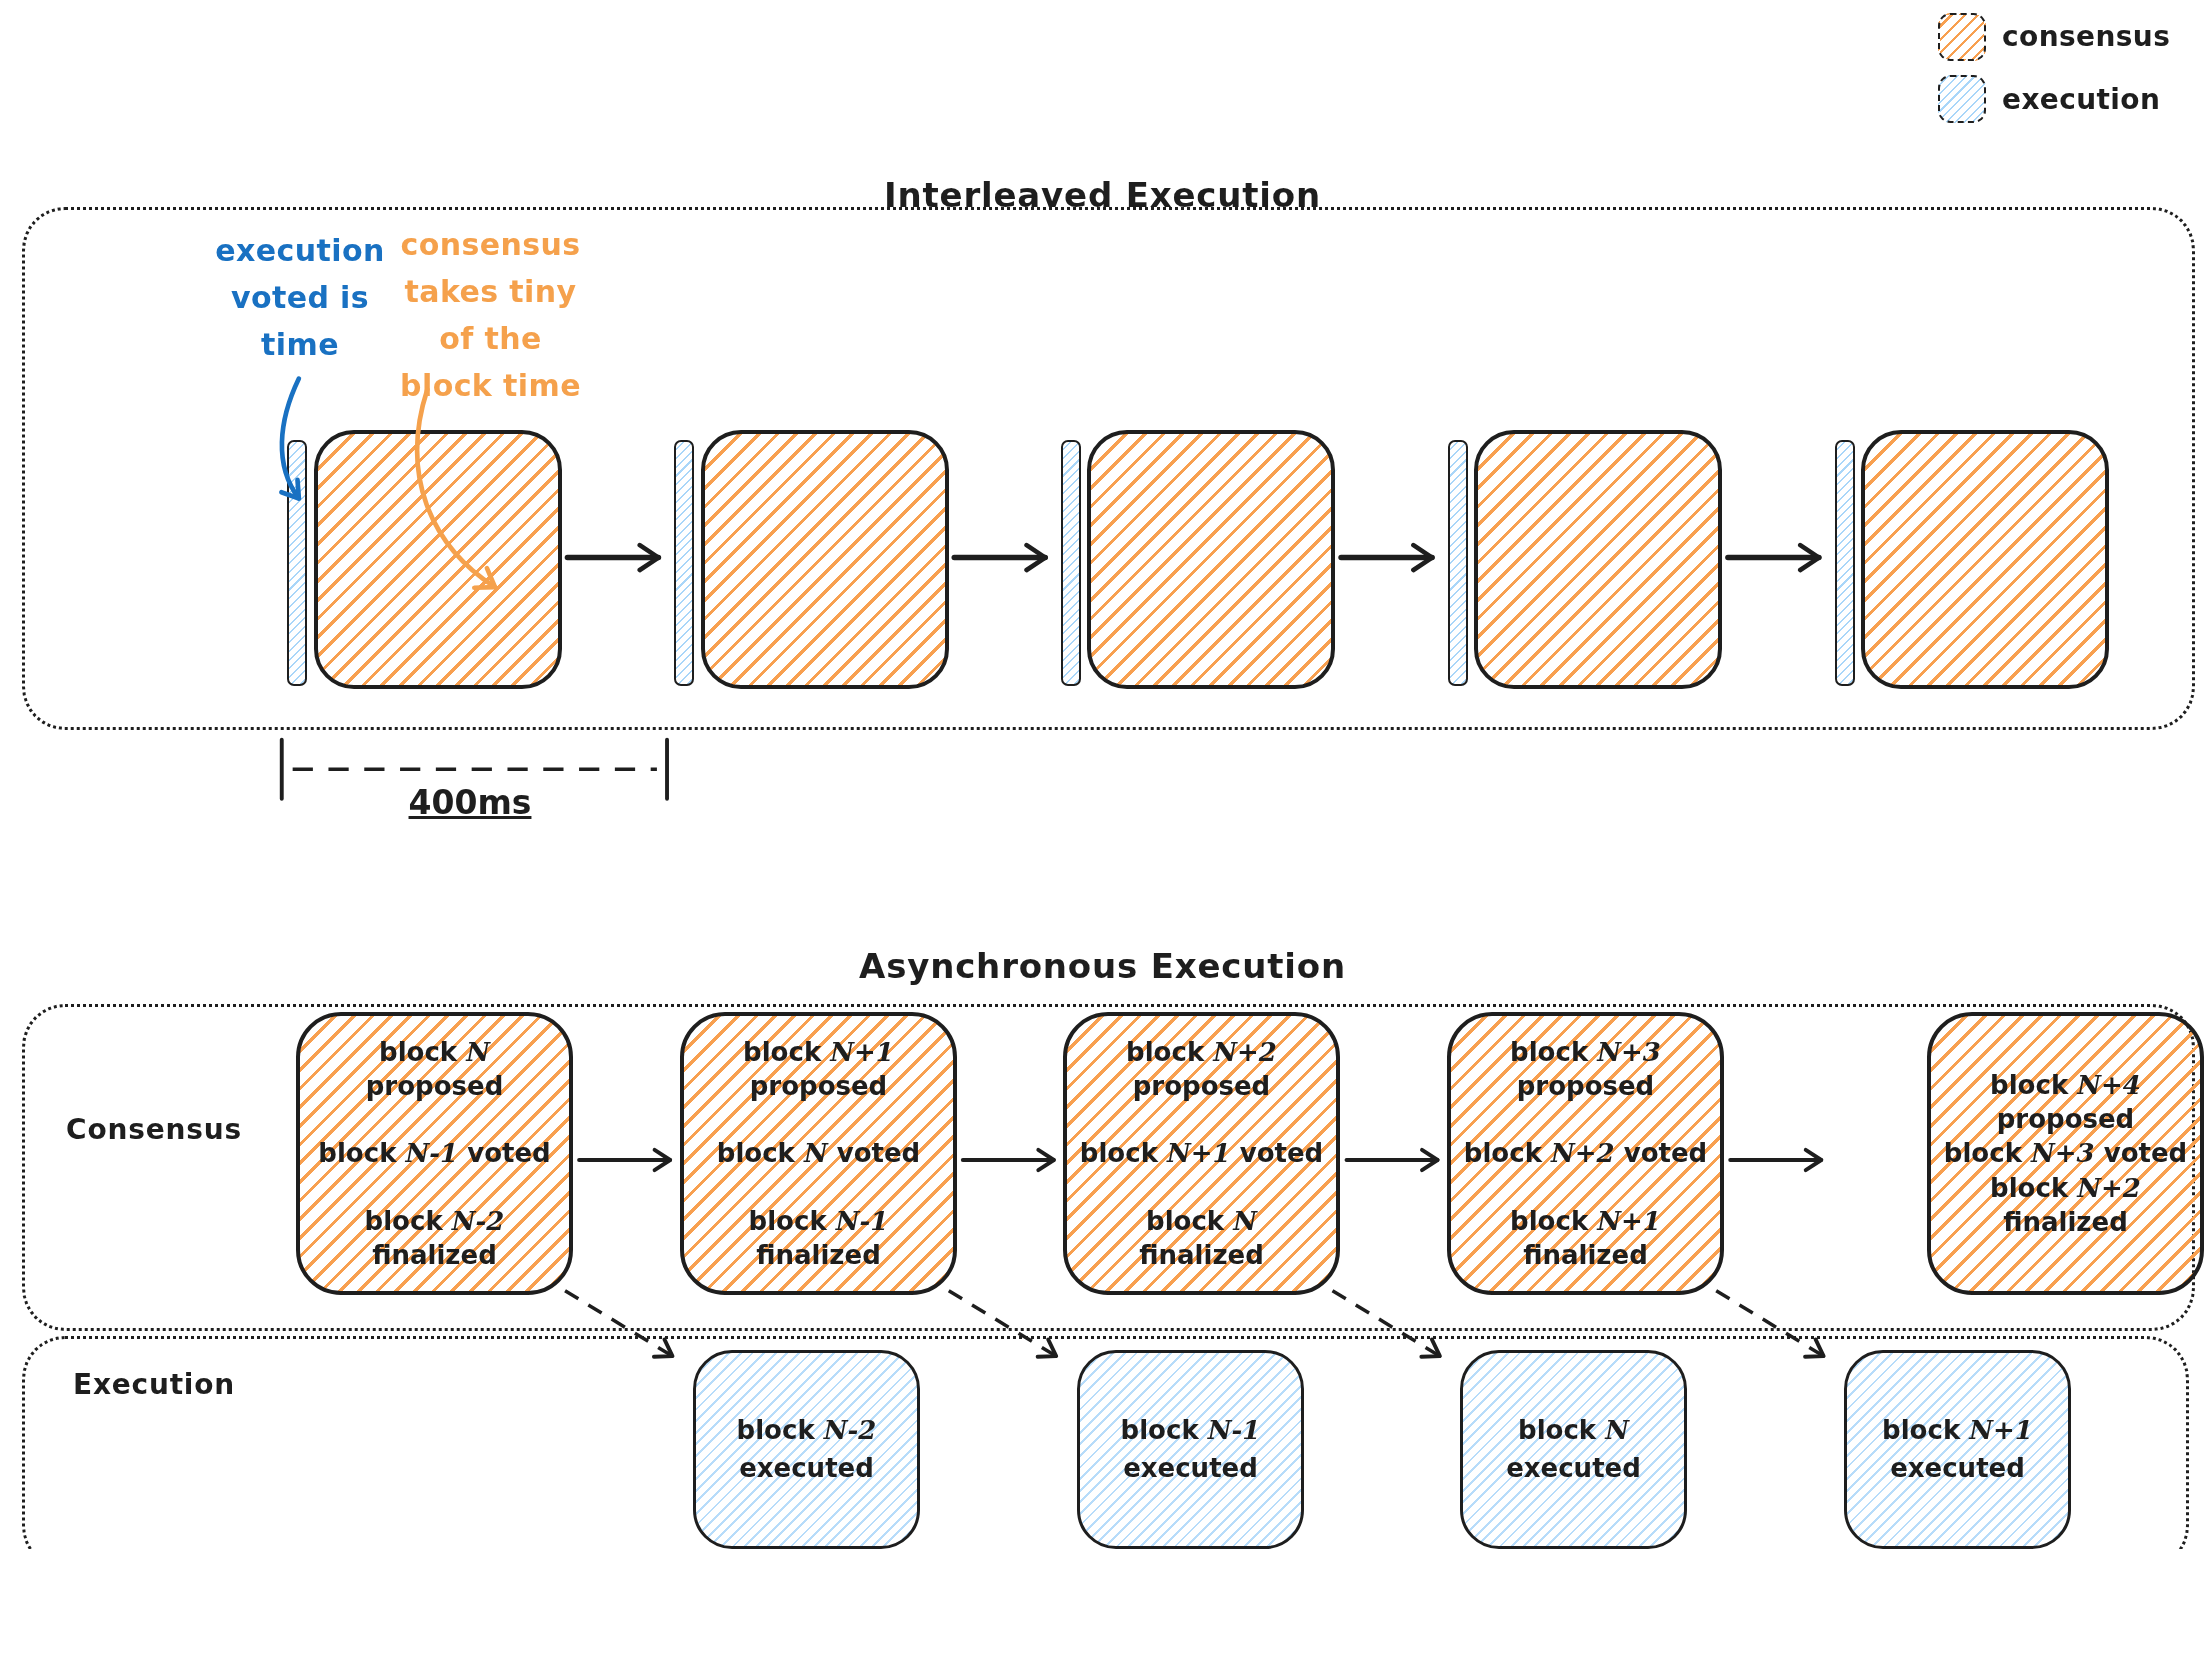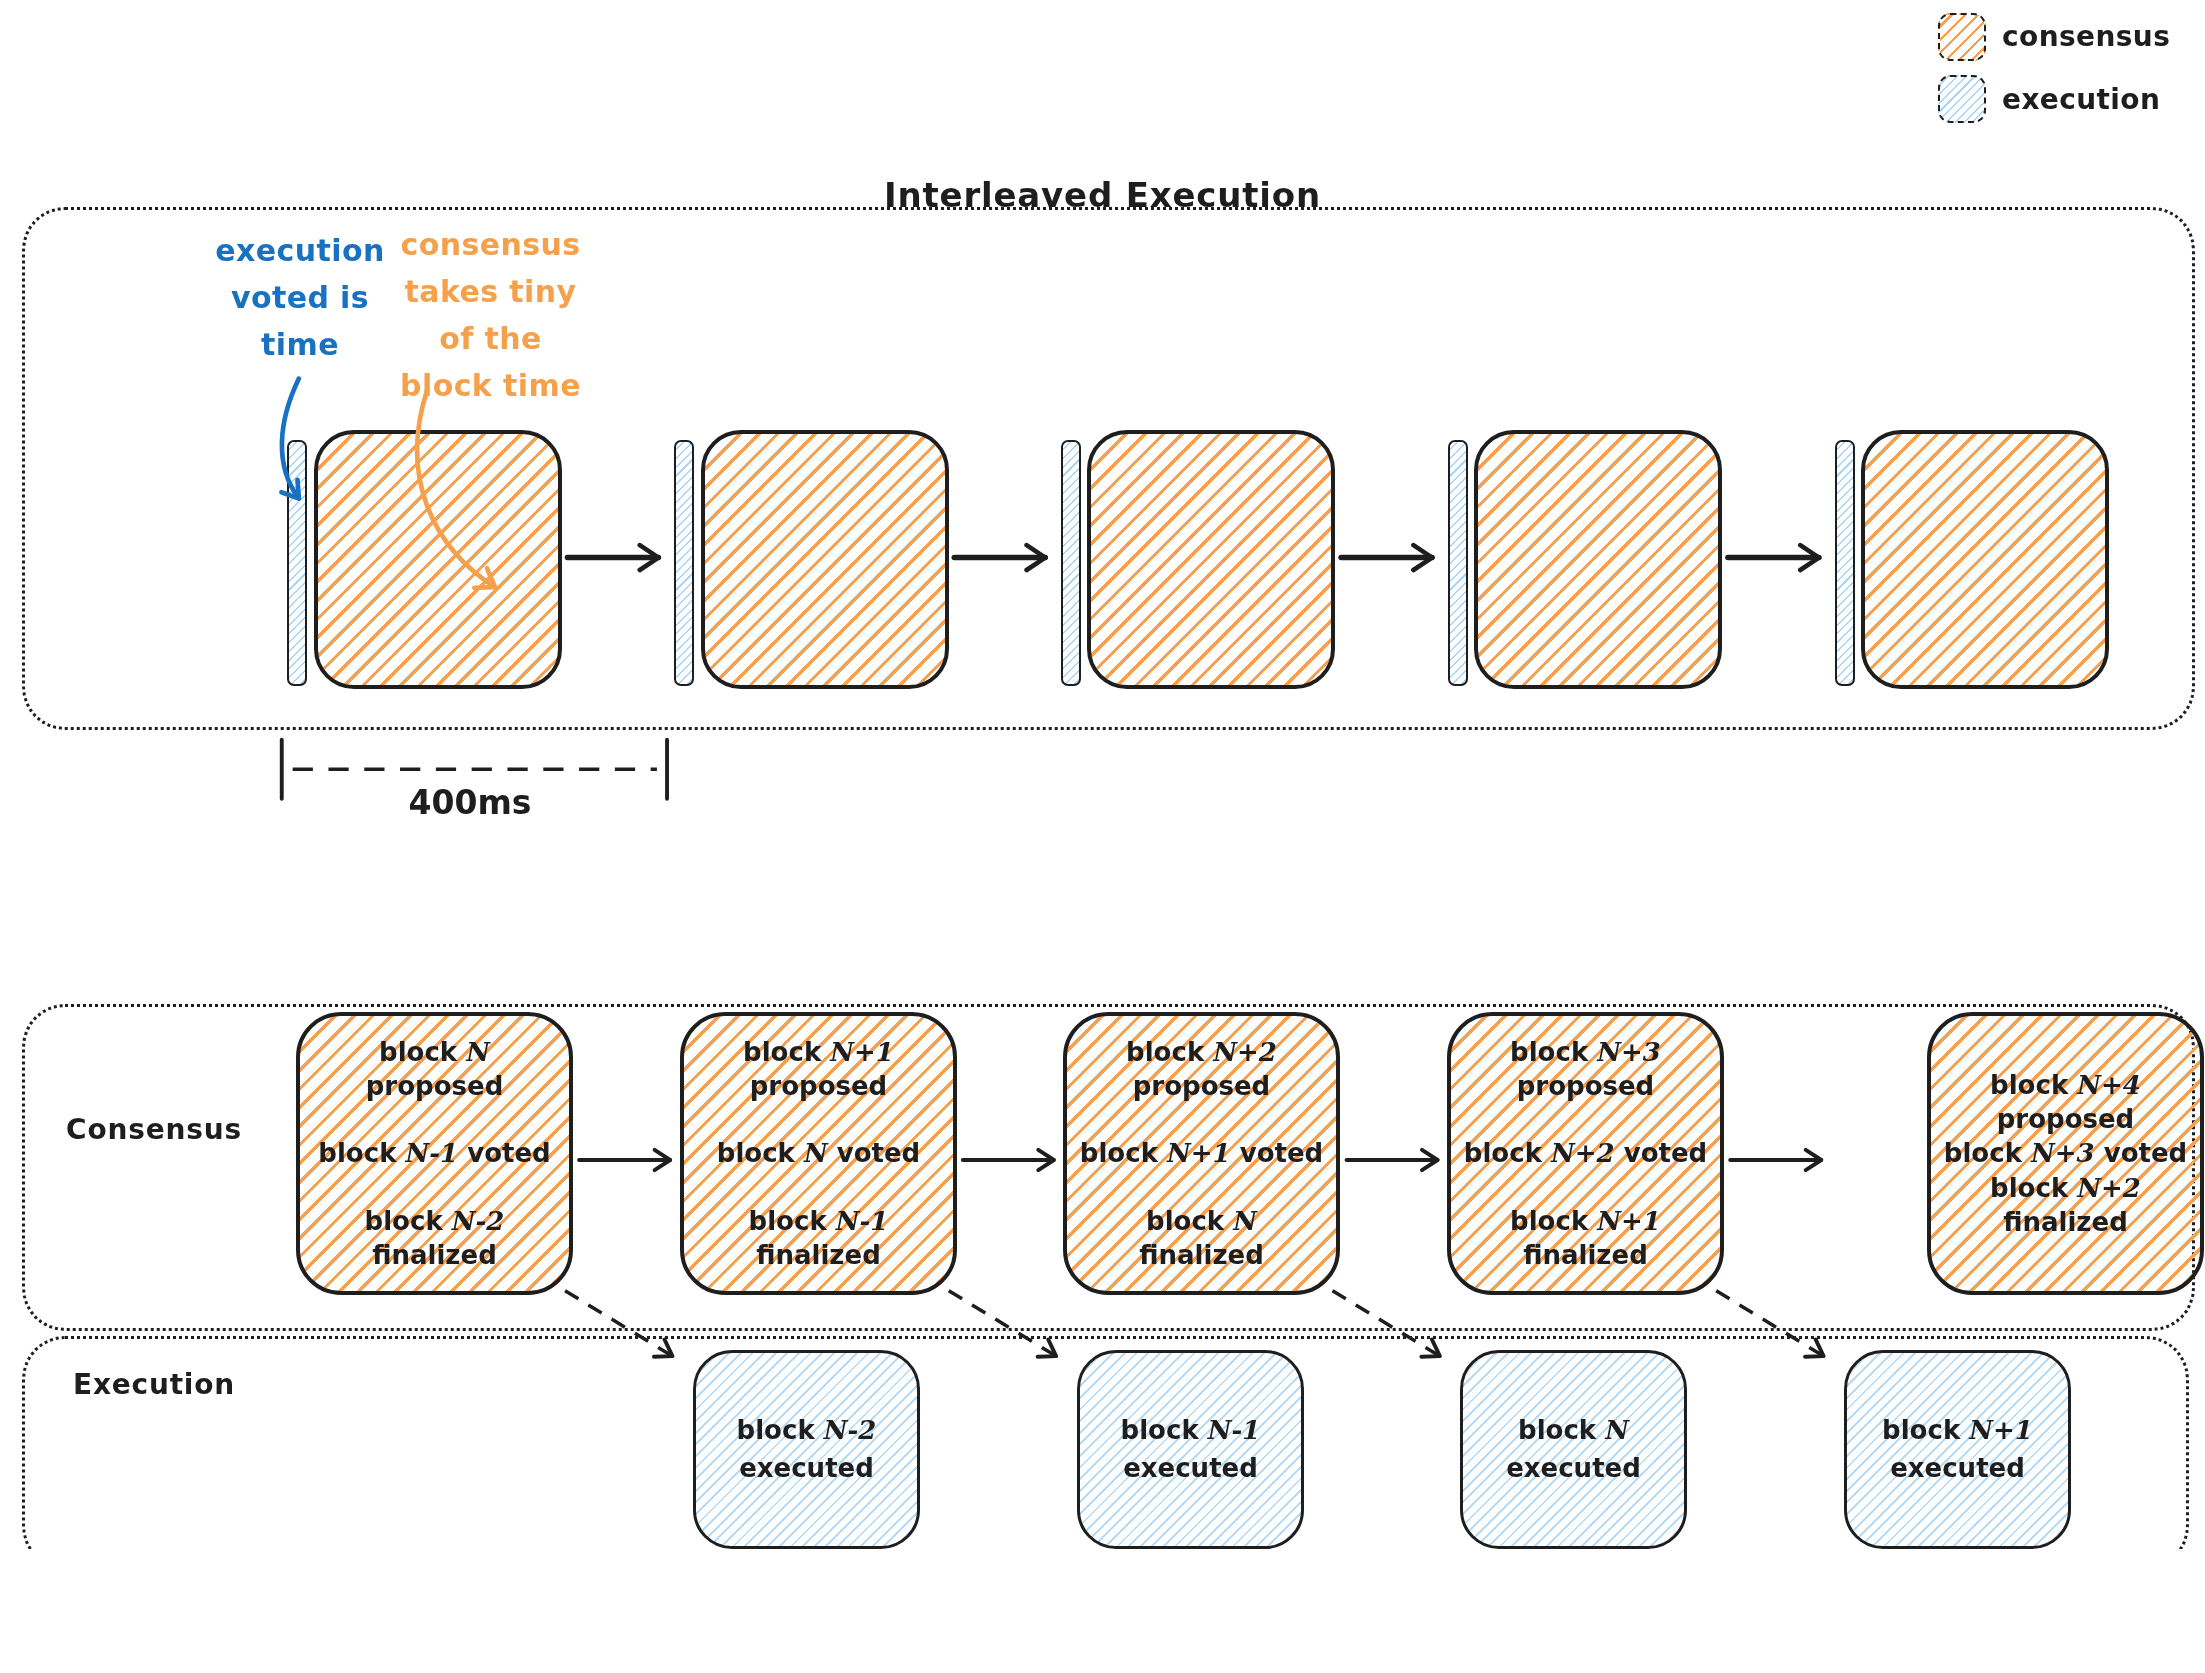--- a/index.html
+++ b/index.html
@@ -42,21 +42,21 @@
   
   .ebox{
     position:absolute;top:1350px;width:227px;height:199px;box-sizing:border-box;
     border:3.9px solid #1e1e1e;border-radius:39px;
     background:repeating-linear-gradient(135deg, rgba(0,0,0,0) 0 6.2px, #b7dcfa 6.2px 8.2px);
     display:flex;flex-direction:column;justify-content:center;align-items:center;
     text-align:center;font-size:26px;font-weight:bold;line-height:1.45;
   }
   .nvar{font-family:"DejaVu Serif", serif;font-style:italic;font-weight:bold;}
   .rowlabel{position:absolute;width:218px;text-align:center;font-size:28px;font-weight:bold;letter-spacing:0.8px;}
-  .mlabel{position:absolute;width:234px;text-align:center;font-size:33px;font-weight:bold;}
+  .mlabel{position:absolute;width:234px;text-align:center;font-size:33px;font-weight:bold;text-decoration:underline;}
   
   .swatch{
     position:absolute;left:1938px;width:48px;height:48px;box-sizing:border-box;
     border:2.3px dashed #1e1e1e;border-radius:12.5px;
   }
   .swatch.orange{background:repeating-linear-gradient(135deg, rgba(0,0,0,0) 0 7px, #f8a050 7px 9.3px);}
   .swatch.blue{background:repeating-linear-gradient(135deg, rgba(0,0,0,0) 0 4.7px, #a9d6f9 4.7px 6.2px);}
   .legend-label{position:absolute;left:2002px;font-size:28px;font-weight:bold;letter-spacing:0.4px;}
   svg.overlay{position:absolute;left:0;top:0;width:2205px;height:1674px;pointer-events:none;}
 </style>
@@ -91,20 +91,21 @@
   <div class="oblock" style="left:701px;"></div>
   <div class="bar" style="left:1061px;"></div>
   <div class="oblock" style="left:1087px;"></div>
   <div class="bar" style="left:1448px;"></div>
   <div class="oblock" style="left:1474px;"></div>
   <div class="bar" style="left:1835px;"></div>
   <div class="oblock" style="left:1861px;"></div>
 
   <div class="mlabel" style="left:353px;top:783px;">400ms</div>
 
+  <div class="title" style="top:913px;">Asynchronous Execution</div>
   <div class="lane" style="left:22px;top:1004px;width:2167px;height:321px;"></div>
   <div class="lane" style="left:22px;top:1336px;width:2161px;height:227px;"></div>
 
   <div class="rowlabel" style="left:45px;top:1113px;">Consensus</div>
   <div class="rowlabel" style="left:45px;top:1368px;">Execution</div>
 
   <div class="cbox" style="left:296px;">
     <div>
       <div><span>block </span><span class="nvar">N</span></div>
       <div>proposed</div>

